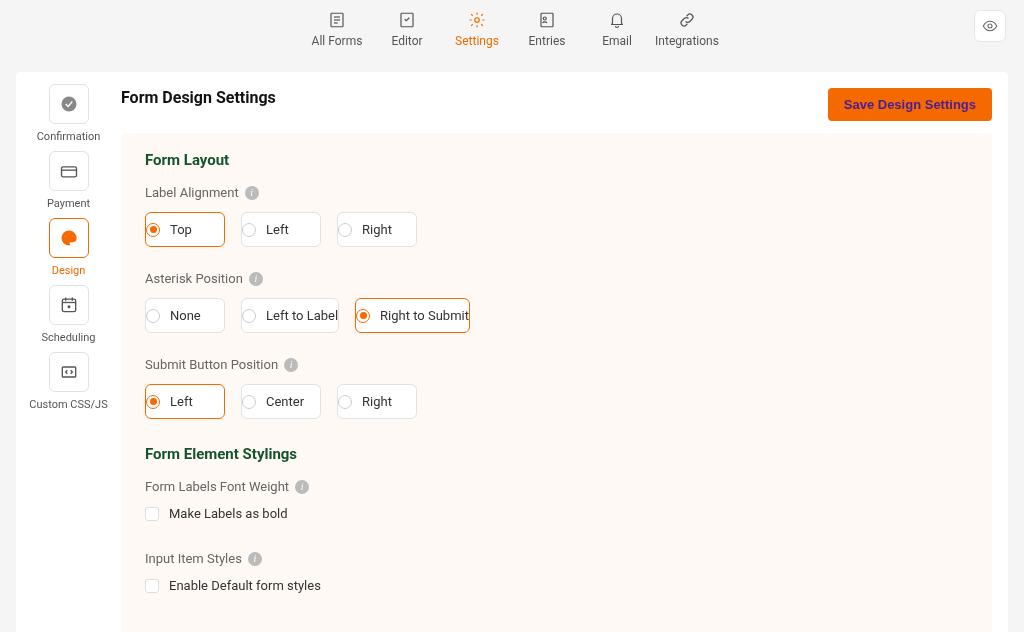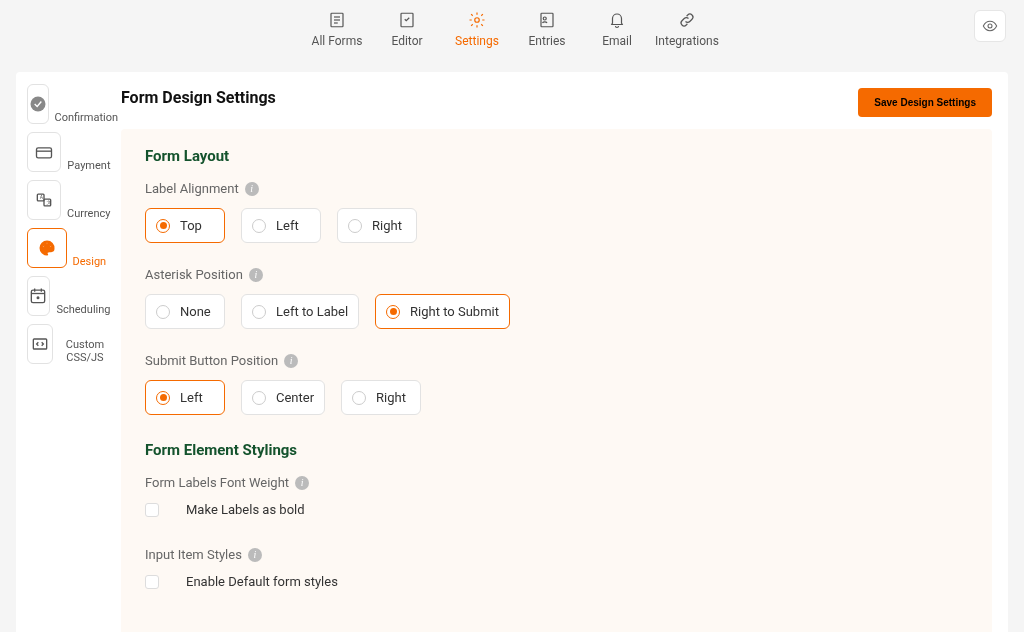--- a/index.html
+++ b/index.html
@@ -10,46 +10,46 @@
 .topnav-item.active { color: #f56a00; }
 .topnav-item .icn { width: 20px; height: 20px; display: flex; align-items: center; justify-content: center; }
 .topnav-item svg { width: 18px; height: 18px; stroke: currentColor; fill: none; stroke-width: 1.6; }
 .topnav-item .lbl { font-size: 12px; }
 .preview-btn { position: absolute; right: 18px; top: 10px; width: 32px; height: 32px; background: #fff; border: 1px solid #e6e6e6; border-radius: 6px; display: flex; align-items: center; justify-content: center; cursor: pointer; }
 .preview-btn svg { width: 16px; height: 16px; stroke: #666; fill: none; stroke-width: 1.6; }
 
 .page { display: flex; background: #fff; margin: 18px 16px 0; border-radius: 4px; min-height: 560px; }
 
 .sidebar { width: 105px; padding: 12px 0; display: flex; flex-direction: column; align-items: center; gap: 8px; }
-.sidebar-item { display: flex; flex-direction: row; align-items: flex-end; gap: 6px; cursor: pointer; width: 84px; color: #555; }
+.sidebar-item { display: flex; flex-direction: column; align-items: center; gap: 6px; cursor: pointer; width: 84px; color: #555; }
 .sidebar-item .tile { width: 40px; height: 40px; border: 1px solid #e2e2e2; border-radius: 6px; display: flex; align-items: center; justify-content: center; background: #fff; }
 .sidebar-item.active .tile { border-color: #f56a00; }
 .sidebar-item.active { color: #f56a00; }
 .sidebar-item svg { width: 20px; height: 20px; stroke: currentColor; fill: none; stroke-width: 1.6; }
 .sidebar-item .slbl { font-size: 11px; text-align: center; }
 
 .main { flex: 1; padding: 16px 16px 16px 0; }
 .header { display: flex; justify-content: space-between; align-items: flex-start; padding: 0 0 12px 0; }
 .header h2 { font-size: 16px; font-weight: 700; color: #111; }
-.save-btn { background: #f56a00; color: #000000; border: none; padding: 9px 16px; border-radius: 4px; font-size: 10px; font-weight: 600; cursor: pointer; }
+.save-btn { background: #f56a00; color: #4c1d95; border: none; padding: 9px 16px; border-radius: 4px; font-size: 13px; font-weight: 600; cursor: pointer; }
 
 .panel { background: #fef9f4; border-radius: 4px; padding: 18px 24px 40px; }
 .panel h3 { font-size: 15px; font-weight: 700; margin-bottom: 16px; color: #14532d; }
 .panel h3.mt { margin-top: 26px; }
 .field { margin-bottom: 24px; }
 .field-label { font-size: 13px; color: #666; display: flex; align-items: center; gap: 6px; margin-bottom: 12px; }
 .info-icon { width: 14px; height: 14px; border-radius: 50%; background: #bbb; color: #fff; display: inline-flex; align-items: center; justify-content: center; font-size: 10px; font-style: italic; font-family: Georgia, serif; }
 .radios { display: flex; gap: 16px; }
-.radio-box { display: flex; align-items: center; gap: 10px; padding: 9px 10px; border: 1px solid #e2e2e2; border-radius: 6px; background: #fff; cursor: pointer; font-size: 13px; color: #333; min-width: 80px; }
+.radio-box { display: flex; align-items: center; gap: 10px; padding: 9px 0; border: 1px solid #e2e2e2; border-radius: 6px; background: #fff; cursor: pointer; font-size: 13px; color: #333; min-width: 80px; }
 .radio-box.selected { border-color: #f56a00; }
 .radio-dot { width: 14px; height: 14px; border-radius: 50%; border: 1.5px solid #ccc; display: flex; align-items: center; justify-content: center; }
 .radio-box.selected .radio-dot { border-color: #f56a00; }
 .radio-box.selected .radio-dot::after { content: ""; width: 7px; height: 7px; background: #f56a00; border-radius: 50%; }
 
-.chk-row { display: flex; align-items: center; gap: 27px; font-size: 13px; color: #333; }
+.chk-row { display: flex; align-items: center; gap: 10px; font-size: 13px; color: #333; }
 .chk { width: 14px; height: 14px; border: 1.5px solid #ddd; border-radius: 3px; background: #fff; cursor: pointer; }
 </style>
 </head>
 <body>
 
 <div class="topnav">
   <div class="topnav-item">
     <span class="icn">
         <svg viewBox="0 0 24 24">
           <rect x="4" y="3" width="16" height="18" rx="1"></rect>
@@ -127,31 +127,20 @@
     </div>
     <div class="sidebar-item">
       <div class="tile">
           <svg viewBox="0 0 24 24">
             <rect x="3" y="7" width="18" height="12" rx="2"></rect>
             <line x1="3" y1="11" x2="21" y2="11"></line>
           </svg>
         </div>
       <span class="slbl">Payment</span>
     </div>
-    <div class="sidebar-item">
-      <div class="tile">
-          <svg viewBox="0 0 24 24">
-            <rect x="4" y="5" width="8" height="8" rx="1"></rect>
-            <rect x="12" y="11" width="8" height="8" rx="1"></rect>
-            <text x="7" y="11" font-size="6" fill="#555" stroke="none">A</text>
-            <text x="15" y="17" font-size="6" fill="#555" stroke="none">文</text>
-          </svg>
-        </div>
-      <span class="slbl">Currency</span>
-    </div>
     <div class="sidebar-item active">
       <div class="tile">
           <svg viewBox="0 0 24 24">
             <path d="M12 3a9 9 0 100 18c1 0 2-1 1-2s0-2 2-2h2a4 4 0 004-4 9 9 0 00-9-10z" fill="#f56a00" stroke="none"></path>
             <circle cx="8" cy="10" r="1.2" fill="#fff"></circle>
             <circle cx="12" cy="7" r="1.2" fill="#fff"></circle>
             <circle cx="16" cy="10" r="1.2" fill="#fff"></circle>
           </svg>
         </div>
       <span class="slbl">Design</span>

